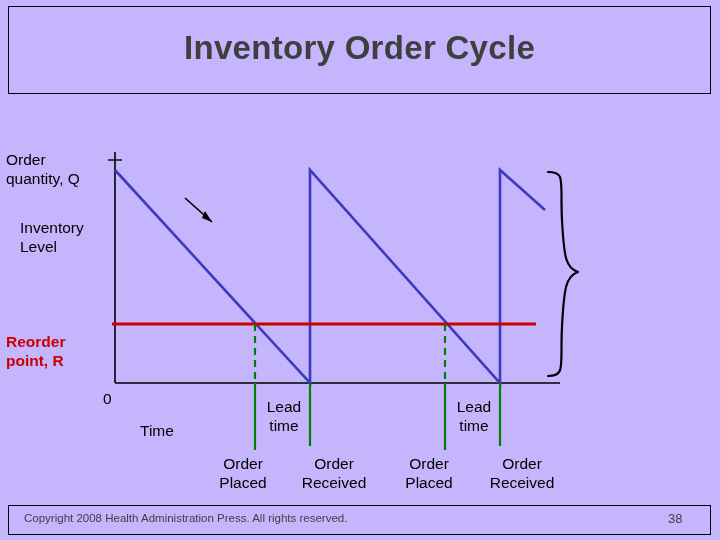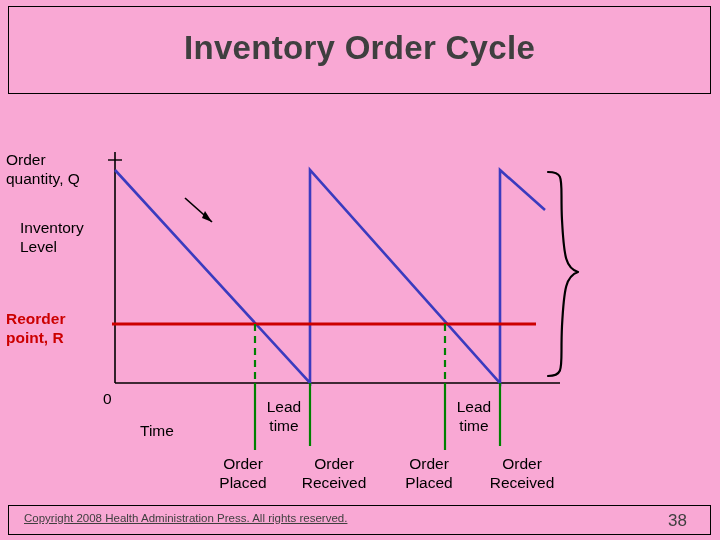--- a/index.html
+++ b/index.html
@@ -4,21 +4,21 @@
 <style>
   html, body {
     margin: 0;
     padding: 0;
     background: #ffffff;
   }
   #slide {
     position: relative;
     width: 720px;
     height: 540px;
-    background: #f9a8d4;
+    background: #c4b5fd;
     font-family: "Liberation Sans", sans-serif;
     overflow: hidden;
   }
   
   #title-box {
     position: absolute;
     left: 8px;
     top: 6px;
     width: 703px;
     height: 88px;
@@ -45,20 +45,21 @@
     white-space: pre-line;
   }
   .lbl.navy {
     color: #1f1f7a;
     font-weight: bold;
     text-align: center;
   }
   .lbl.red {
     color: #cc0000;
     font-weight: bold;
+    margin-top: 23px;
   }
   
   #chart {
     position: absolute;
     left: 0;
     top: 0;
     width: 720px;
     height: 540px;
     pointer-events: none;
   }
@@ -71,27 +72,26 @@
     height: 30px;
     border: 1px solid #000000;
     box-sizing: border-box;
   }
   #copyright {
     position: absolute;
     left: 24px;
     top: 512px;
     font-size: 11.5px;
     color: #3f3f3f;
-    text-decoration: underline;
   }
   #page-number {
     position: absolute;
     left: 668px;
     top: 511px;
-    font-size: 17px;
+    font-size: 13px;
     color: #3f3f3f;
     font-weight: normal;
   }
 </style>
 </head>
 <body>
 
 <div id="slide">
 
   <div id="title-box">

